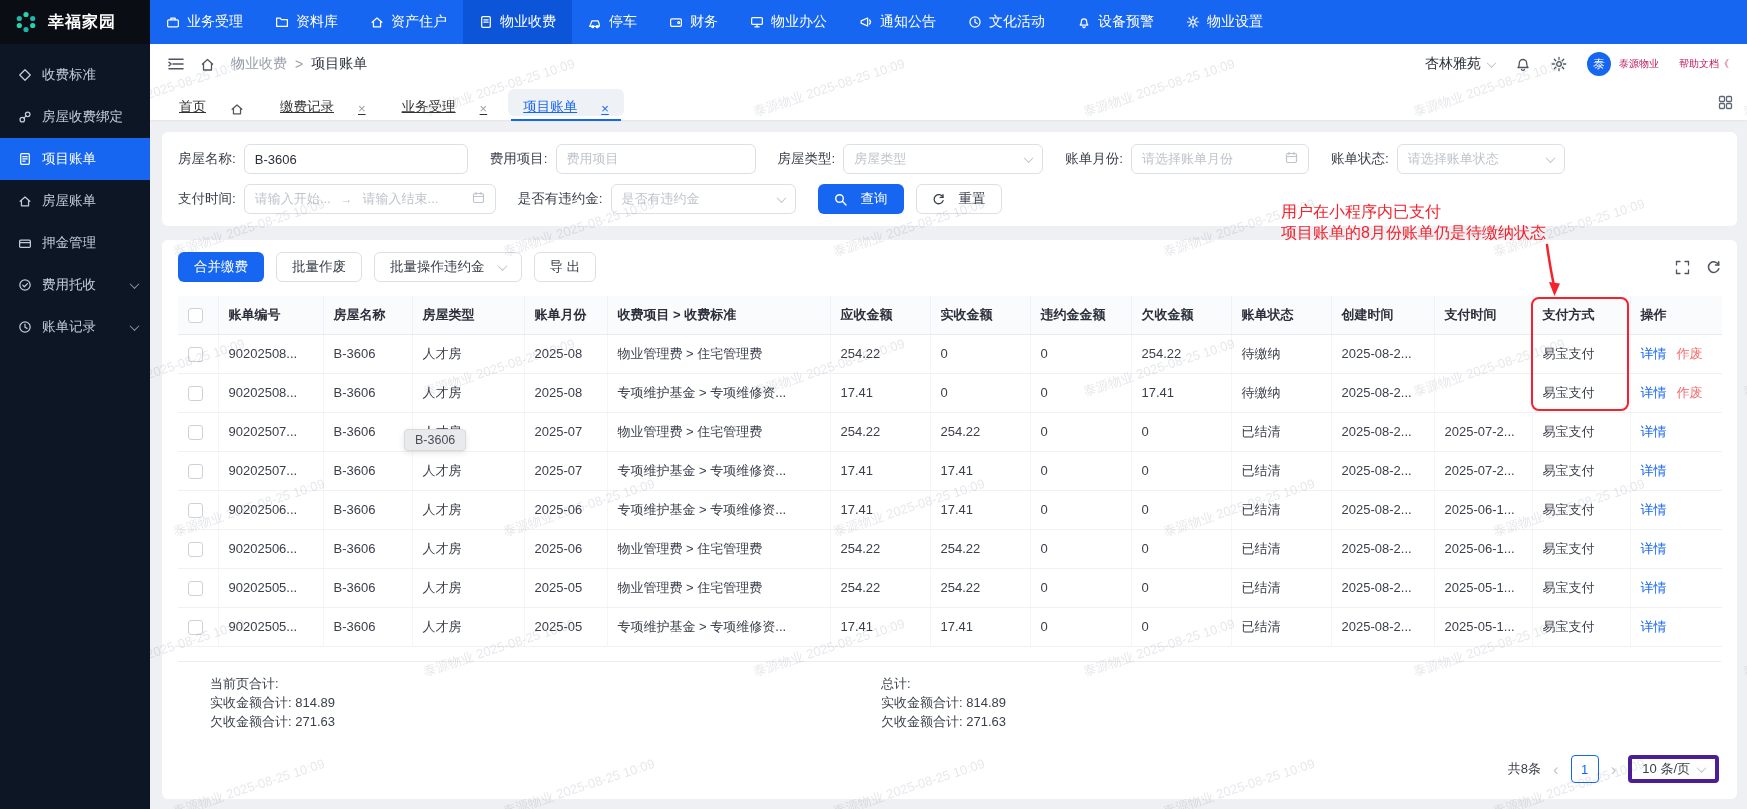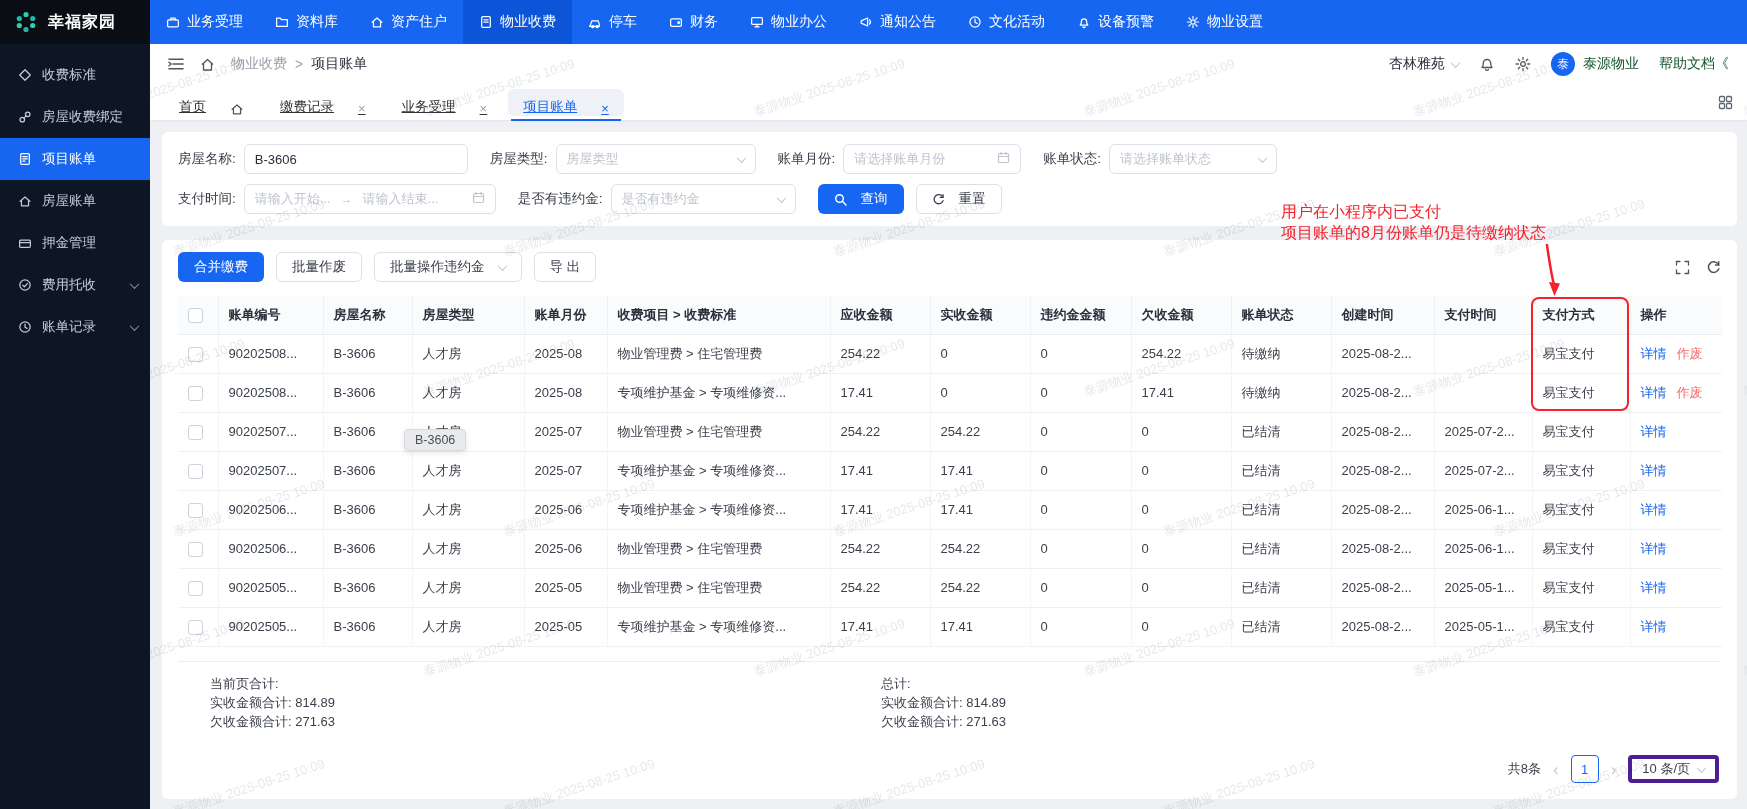--- a/index.html
+++ b/index.html
@@ -25,21 +25,21 @@
   
   .main { position:absolute; left:150px; top:44px; right:0; bottom:0; display:flex; flex-direction:column; }
   .hdr { height:40px; background:#fff; display:flex; align-items:center; padding:0 18px; gap:16px; flex:none; }
   .hdr .hicon { color:#4e5560; display:flex; }
   .crumb { display:flex; align-items:center; gap:8px; font-size:14px; }
   .crumb-parent { color:#9aa0ab; } .crumb-sep { color:#9aa0ab; } .crumb-cur { color:#2a2f3a; }
   .hdr-right { margin-left:auto; display:flex; align-items:center; gap:20px; }
   .community { display:flex; align-items:center; gap:7px; font-size:14px; color:#2a2f3a; cursor:pointer; }
   .avatar { width:24px; height:24px; border-radius:50%; background:#1766f2; color:#fff; font-size:12px; display:flex; align-items:center; justify-content:center; }
   .userwrap { display:flex; align-items:center; gap:8px; }
-  .company,.help { font-size:14px; color:#14532d; cursor:pointer; }
+  .company,.help { font-size:10px; color:#be185d; cursor:pointer; }
 
   
   .tabbar { height:36px; background:#fff; display:flex; align-items:center; padding:0 14px; gap:6px; flex:none; box-shadow:0 1px 2px rgba(0,0,0,0.05); position:relative; z-index:5; }
   .tab { height:27px; display:flex; align-items:flex-end; gap:24px; padding:0 15px; font-size:13.5px; color:#333; border-radius:6px; cursor:pointer; position:relative;text-decoration:underline; }
   .tab .tclose { color:#9aa0ab; font-size:13px; }
   .tab .tab-ic { color:#555; }
   .tab.active { background:#eef1f5; color:#1766f2; }
   .tab.active .tclose { color:#1766f2; }
   .tab.active::after { content:""; position:absolute; left:3px; right:3px; bottom:-5px; height:2px; background:#1766f2; }
   .tabbar-right { margin-left:auto; color:#5f6672; display:flex; }
@@ -367,20 +367,26 @@
 
   <div class="content">
 
     <div class="card filter-card">
       <div class="frow">
           <span id="filter-row1" class="fields">
             <span class="field">
               <span class="flabel">房屋名称:</span>
               <span class="ctrl" style="width: 224px;">
                 <span class="val">B-3606</span>
+              </span>
+            </span>
+            <span class="field">
+              <span class="flabel">费用项目:</span>
+              <span class="ctrl" style="width: 200px;">
+                <span class="ph">费用项目</span>
               </span>
             </span>
             <span class="field">
               <span class="flabel">房屋类型:</span>
               <span class="ctrl" style="width: 200px;">
                 <span class="ph">房屋类型</span>
                 <span class="spacer"></span>
                 <span class="chev"></span>
               </span>
             </span>

